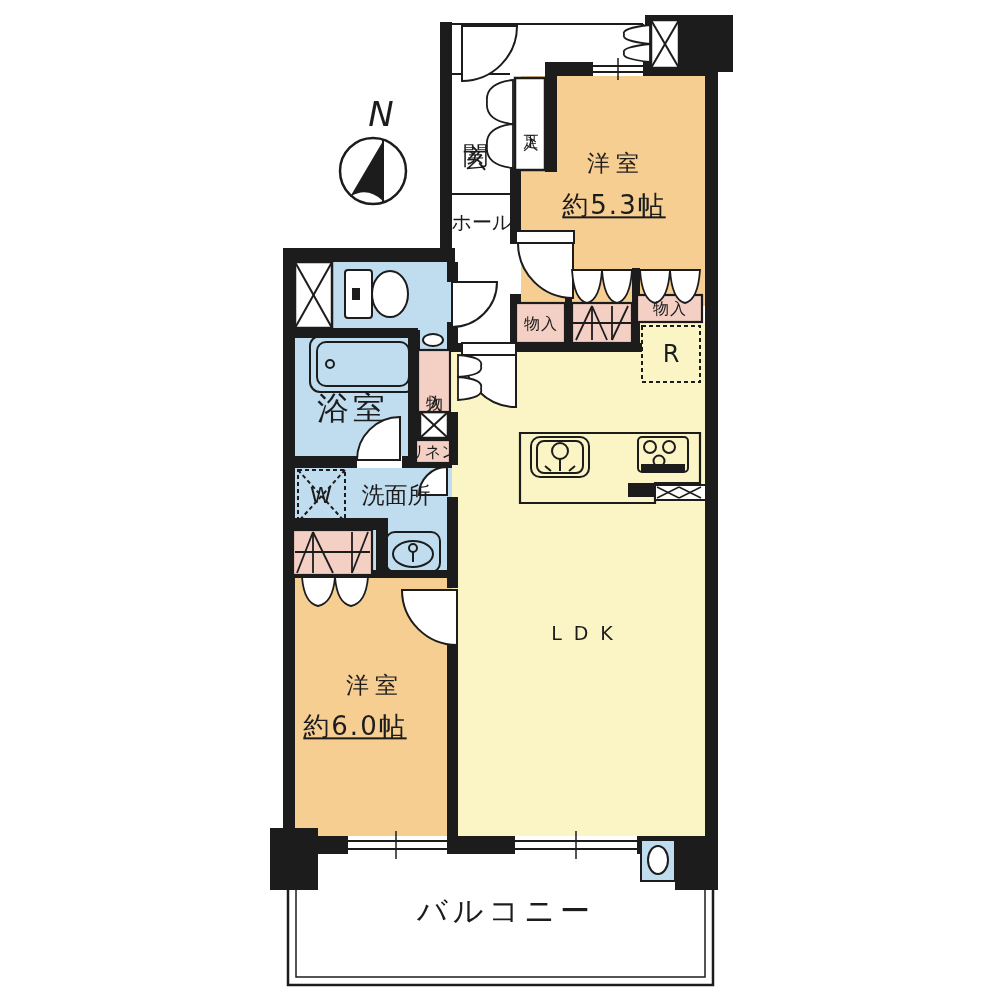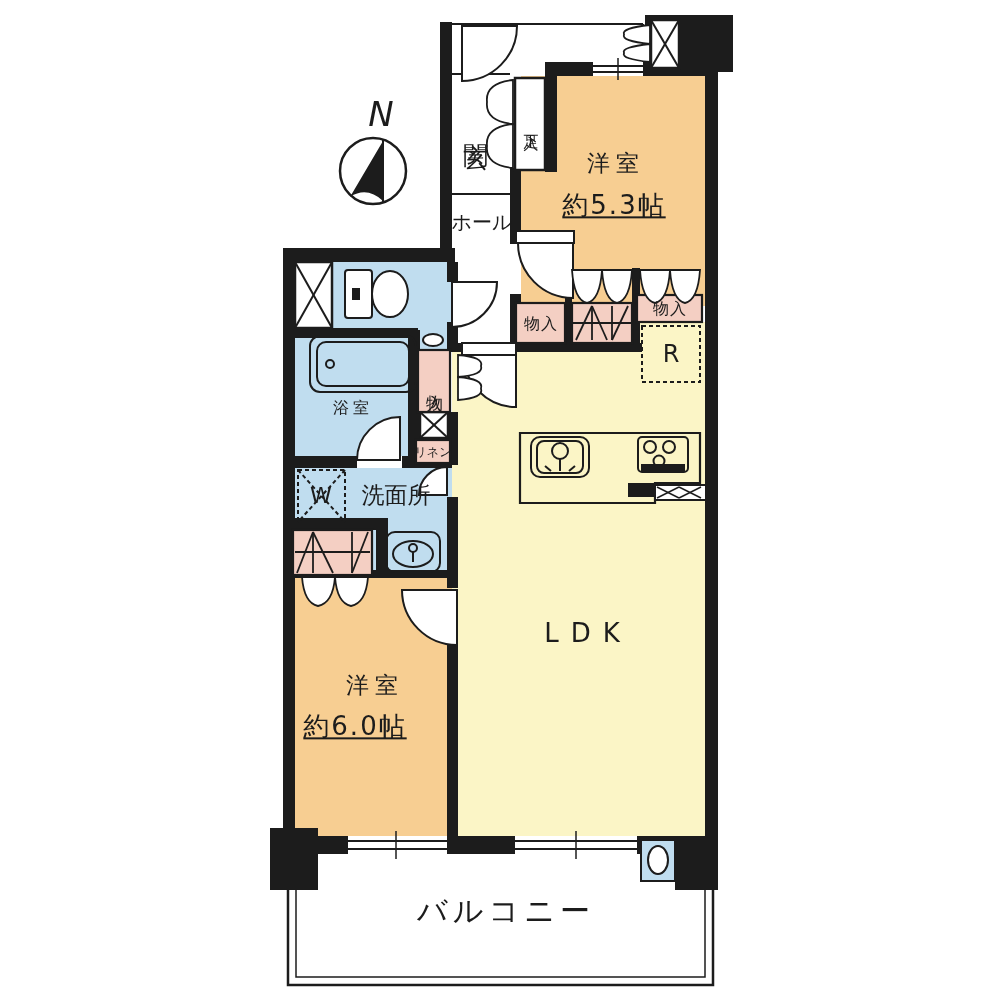--- a/index.html
+++ b/index.html
@@ -5,23 +5,23 @@
   html,body{margin:0;padding:0;background:#ffffff;}
   #plan{position:relative;width:1000px;height:1000px;background:#ffffff;overflow:hidden;
         font-family:"DejaVu Sans","Liberation Sans",sans-serif;color:#1c1c1c;}
   #plan svg{position:absolute;left:0;top:0;}
   .lbl{position:absolute;transform:translate(-50%,-50%);white-space:nowrap;color:#1c1c1c;line-height:1.05;}
   .vert{writing-mode:vertical-rl;text-orientation:upright;transform:translate(-50%,-50%);}
   .north{font-style:italic;font-size:34px;font-weight:500;}
   .room{font-size:23px;letter-spacing:6px;}
   .size{font-size:26px;letter-spacing:2px;text-decoration:underline;}
   .small{font-size:16px;letter-spacing:1px;}
-  .tiny{font-size:12px;}
+  .tiny{font-size:16px;}
   .mark{font-size:24px;}
-  .ldk{font-size:26px;letter-spacing:12px;}
+  .ldk{font-size:19px;letter-spacing:12px;}
   .balc{font-size:30px;letter-spacing:5px;}
 </style>
 </head>
 <body>
 
 <div id="plan">
 <svg width="1000" height="1000" viewBox="0 0 1000 1000">
 
   <g>
     <rect x="521" y="76" width="184" height="230" fill="#F7CE92"></rect>
@@ -246,21 +246,21 @@
   <div class="lbl room" style="left:616px;top:163px;">洋室</div>
   <div class="lbl size" style="left:614px;top:206px;">約5.3帖</div>
 
   <div class="lbl small" style="left:541px;top:324px;">物入</div>
   <div class="lbl small" style="left:670px;top:309px;">物入</div>
   <div class="lbl mark" style="left:671px;top:355px;">R</div>
 
   <div class="vert lbl" style="left:434px;top:381px;font-size:17px;">物入</div>
   <div class="lbl tiny" style="left:433px;top:452px;">リネン</div>
 
-  <div class="lbl" style="left:353px;top:409px;font-size:16px;letter-spacing:4px;font-family:Liberation Mono, monospace;">浴室</div>
+  <div class="lbl" style="left:353px;top:409px;font-size:32px;letter-spacing:4px;">浴室</div>
   <div class="lbl" style="left:321px;top:496px;font-size:22px;">W</div>
   <div class="lbl" style="left:396px;top:495px;font-size:23px;">洗面所</div>
 
   <div class="lbl ldk" style="left:588px;top:634px;">LDK</div>
 
   <div class="lbl room" style="left:375px;top:685px;">洋室</div>
   <div class="lbl size" style="left:355px;top:727px;">約6.0帖</div>
 
   <div class="lbl balc" style="left:506px;top:914px;font-family:Liberation Mono, monospace;">バルコニー</div>
 </div>

